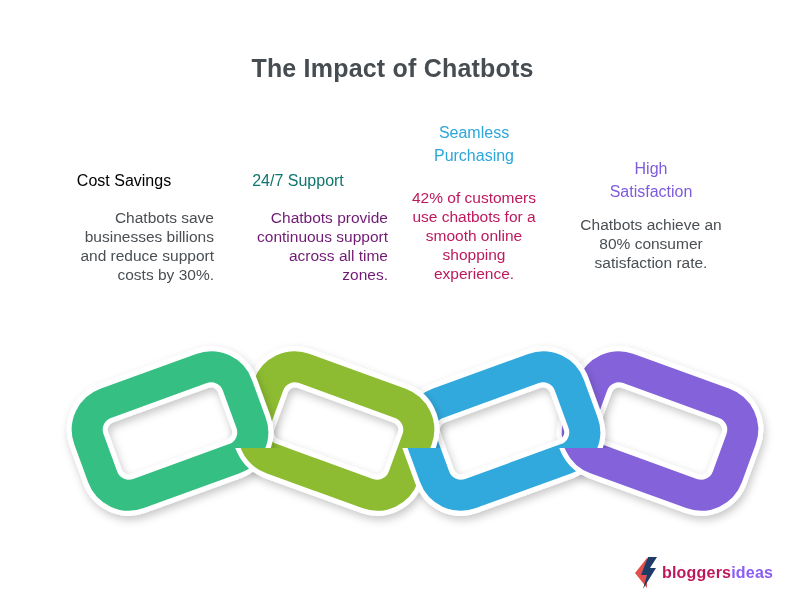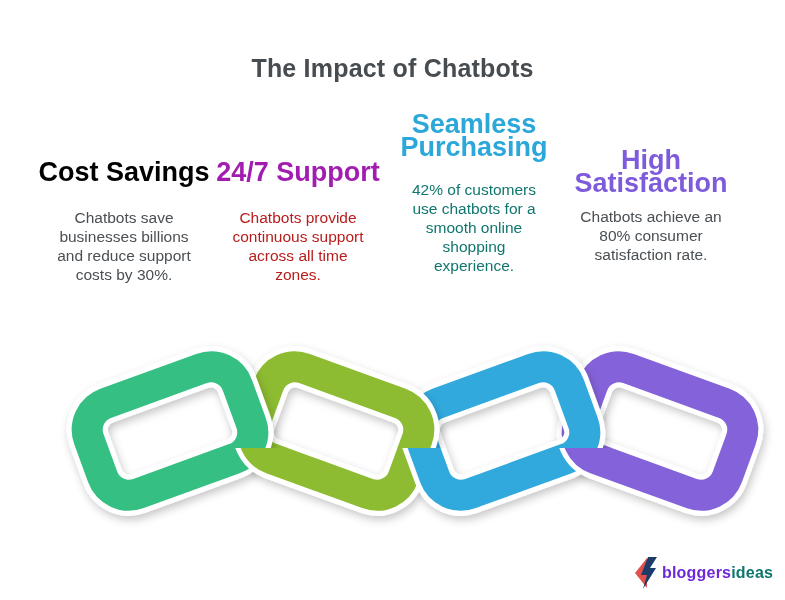--- a/index.html
+++ b/index.html
@@ -2,27 +2,27 @@
 <html><head>
 <meta charset="utf-8">
 <style>
   html,body{margin:0;padding:0;}
   body{width:785px;height:600px;background:#ffffff;overflow:hidden;position:relative;
        font-family:"Liberation Sans", sans-serif;}
   .page{position:absolute;inset:0;}
   .title{position:absolute;left:0;top:54px;width:785px;margin:0;text-align:center;
          font-size:25px;font-weight:700;letter-spacing:.2px;}
   .col{position:absolute;width:180px;text-align:center;}
-  .col h2{margin:0;font-size:27px;font-weight:700;line-height:23px;white-space:pre-line;}
+  .col h2{margin:8px;font-size:16px;font-weight:400;line-height:23px;white-space:pre-line;}
   .col p{margin:0;font-size:15.5px;line-height:19px;white-space:pre-line;}
   .col1{left:34px;top:161px;}
   .col2{left:208px;top:161px;}
   .col3{left:384px;top:113px;}
   .col4{left:561px;top:149px;text-align:center;}
-  .col1 p,.col2 p{margin-top:24px;}
+  .col1 p,.col2 p{margin-top:16px;text-align:right;}
   .col3 p{margin-top:21px;}
   .col4 p{margin-top:22px;}
   .chain{position:absolute;left:0;top:0;}
   .case{stroke:#ffffff;stroke-width:41;}
   .ring{stroke-width:31;}
   .logo{position:absolute;left:634px;top:556px;display:flex;align-items:center;}
   .logo-text{font-size:16px;font-weight:700;margin-left:4px;letter-spacing:.2px;}
 </style>
 </head>
 <body>
@@ -33,31 +33,31 @@
 
   <section class="col col1">
     <h2 style="color: #000000;">Cost Savings</h2>
     <p style="color: rgb(74, 79, 83);">Chatbots save
 businesses billions
 and reduce support
 costs by 30%.</p>
   </section>
 
   <section class="col col2">
-    <h2 style="color: #a21caf;">24/7 Support</h2>
-    <p style="color: #b91c1c;">Chatbots provide
+    <h2 style="color: #0f766e;">24/7 Support</h2>
+    <p style="color: #701a75;">Chatbots provide
 continuous support
 across all time
 zones.</p>
   </section>
 
   <section class="col col3">
     <h2 style="color: rgb(43, 167, 218);">Seamless
 Purchasing</h2>
-    <p style="color: #0f766e;">42% of customers
+    <p style="color: #be185d;">42% of customers
 use chatbots for a
 smooth online
 shopping
 experience.</p>
   </section>
 
   <section class="col col4">
     <h2 style="color: rgb(126, 91, 219);">High
 Satisfaction</h2>
     <p style="color: rgb(74, 79, 83); margin-top: 12px;">Chatbots achieve an
@@ -111,17 +111,17 @@
         <use href="#L4"></use>
       </g>
   </svg>
 
   <div class="logo">
     <svg width="24" height="34" viewBox="0 0 24 34">
       <polygon points="13,2 13,32 1,17" style="fill: rgb(226, 80, 76);"></polygon>
       <polygon points="14,1 23,1 16,12 22,12 9,33 13,19 7,19" style="fill: rgb(30, 60, 104);"></polygon>
     </svg>
     <div class="logo-text">
-      <span style="color: #6d28d9;">bloggers</span><span style="color: #0f766e;">ideas</span>
+      <span style="color: #be185d;">bloggers</span><span style="color: #8b5cf6;">ideas</span>
     </div>
   </div>
 
 </div>
 
 </body></html>

